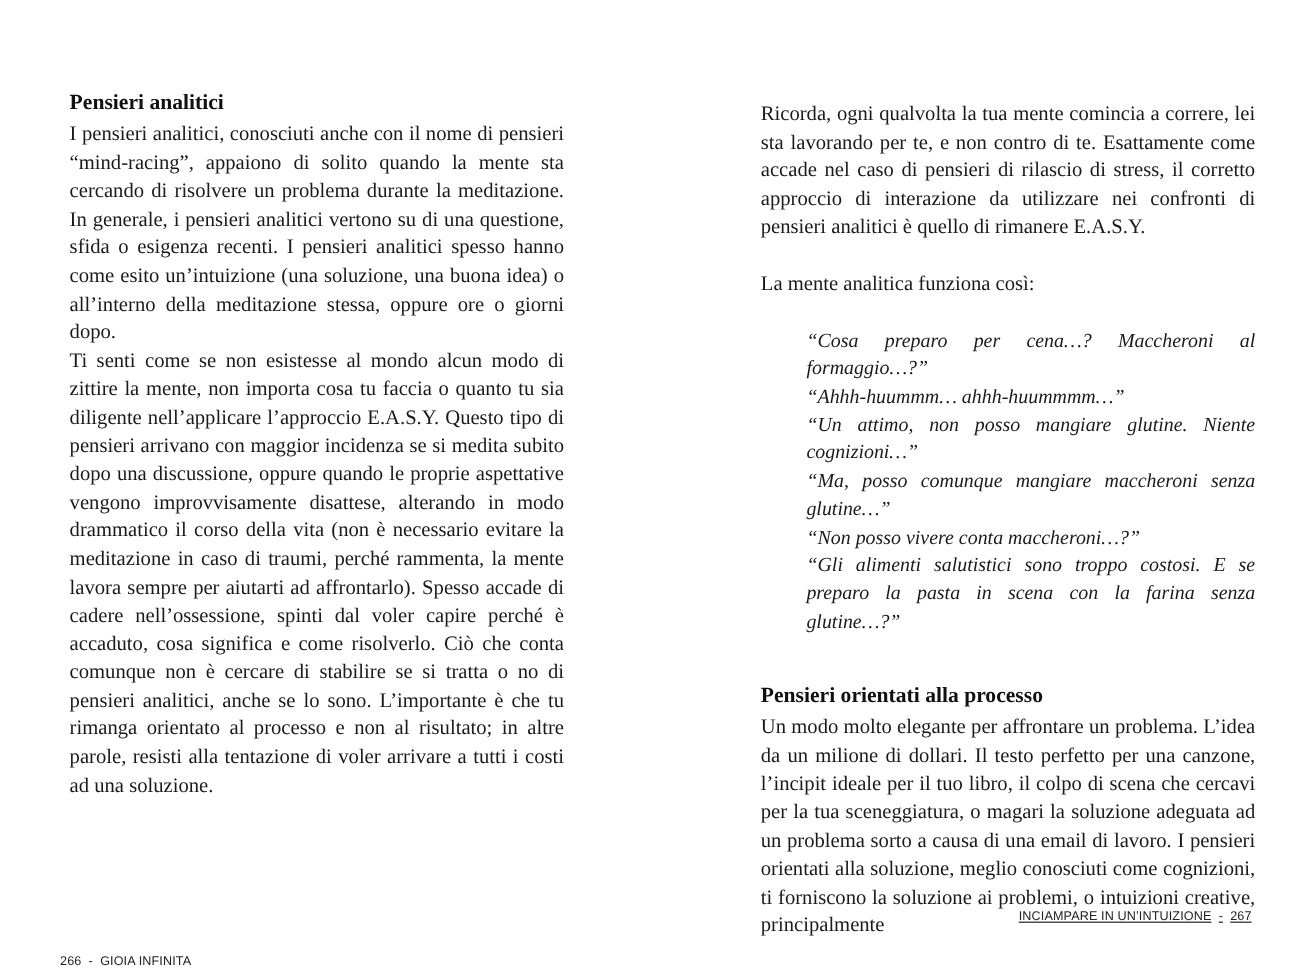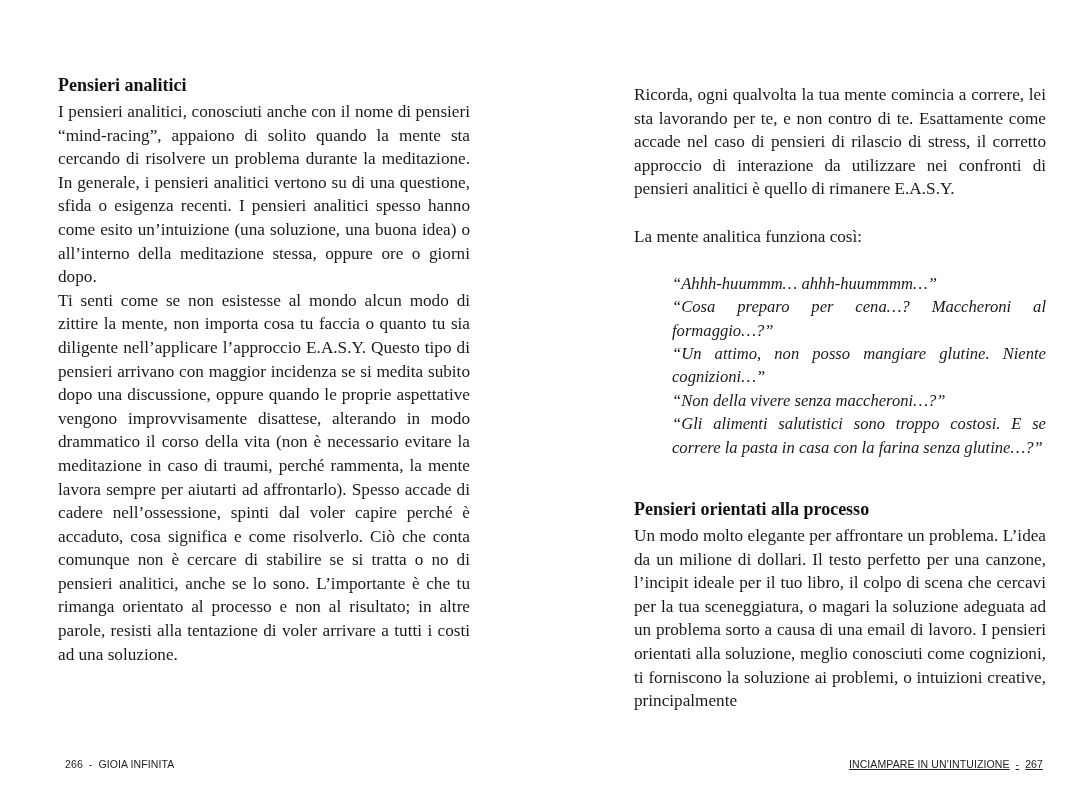--- a/index.html
+++ b/index.html
@@ -59,21 +59,21 @@
 
     .footer {
       position: absolute;
       top: 758px;
       font-family: "Liberation Sans", "DejaVu Sans", sans-serif;
       font-size: 10.5px;
       letter-spacing: 0.1px;
       color: #222222;
       white-space: nowrap;
     }
-    .page.left .footer { left: 65px; }
+    .page.left .footer { left: 50px; margin-top: 37px; }
     .page.right .footer { right: 37px; text-decoration: underline; }
     .footer .sep { margin: 0 6px; }
   </style>
 </head>
 <body>
 
 <div class="page left">
   <div class="column">
     <h2>Pensieri analitici</h2>
     <p>I pensieri analitici, conosciuti anche con il nome di pensieri “mind-racing”, appaiono di solito quando la mente sta cercando di risolvere un problema durante la meditazione. In generale, i pensieri analitici vertono su di una questione, sfida o esigenza recenti. I pensieri analitici spesso hanno come esito un’intuizione (una soluzione, una buona idea) o all’interno della meditazione stessa, oppure ore o giorni dopo.</p>
@@ -84,25 +84,26 @@
   </div>
 </div>
 
 <div class="page right">
   <div class="column">
     <p>Ricorda, ogni qualvolta la tua mente comincia a correre, lei sta lavorando per te, e non contro di te. Esattamente come accade nel caso di pensieri di rilascio di stress, il corretto approccio di interazione da utilizzare nei confronti di pensieri analitici è quello di rimanere E.A.S.Y.</p>
     <div class="spacer"></div>
     <p>La mente analitica funziona così:</p>
     <div class="spacer"></div>
     <div class="quotes">
+      <p>“Cosa preparo per cena…? Maccheroni al formaggio…?”</p>
       <p>“Ahhh-huummm… ahhh-huummmm…”</p>
-      <p>“Cosa preparo per cena…? Maccheroni al formaggio…?”</p>
       <p>“Un attimo, non posso mangiare glutine. Niente cognizioni…”</p>
-      <p>“Non della vivere senza maccheroni…?”</p>
-      <p>“Gli alimenti salutistici sono troppo costosi. E se correre la pasta in casa con la farina senza glutine…?”</p>
+      <p>“Ma, posso comunque mangiare maccheroni senza glutine…”</p>
+      <p>“Non posso vivere conta maccheroni…?”</p>
+      <p>“Gli alimenti salutistici sono troppo costosi. E se preparo la pasta in scena con la farina senza glutine…?”</p>
     </div>
     <div class="spacer-big"></div>
     <h2>Pensieri orientati alla processo</h2>
     <p>Un modo molto elegante per affrontare un problema. L’idea da un milione di dollari. Il testo perfetto per una canzone, l’incipit ideale per il tuo libro, il colpo di scena che cercavi per la tua sceneggiatura, o magari la soluzione adeguata ad un problema sorto a causa di una email di lavoro. I pensieri orientati alla soluzione, meglio conosciuti come cognizioni, ti forniscono la soluzione ai problemi, o intuizioni creative, principalmente</p>
   </div>
   <div class="footer">
     <span>INCIAMPARE IN UN’INTUIZIONE</span><span class="sep">-</span><span>267</span>
   </div>
 </div>
 

